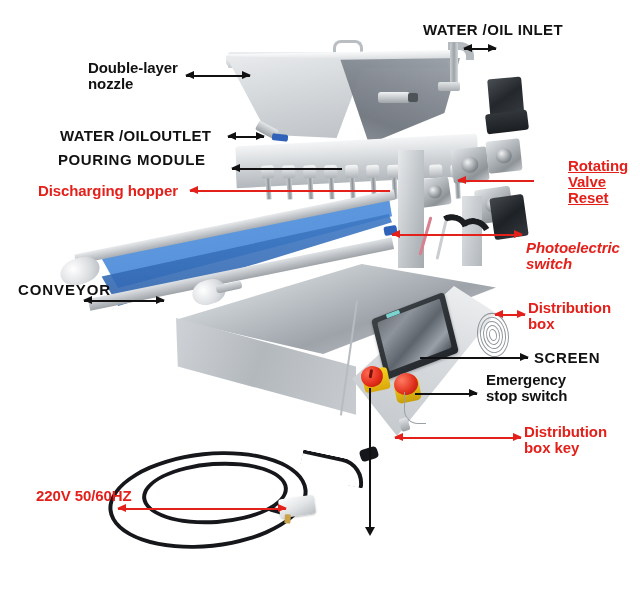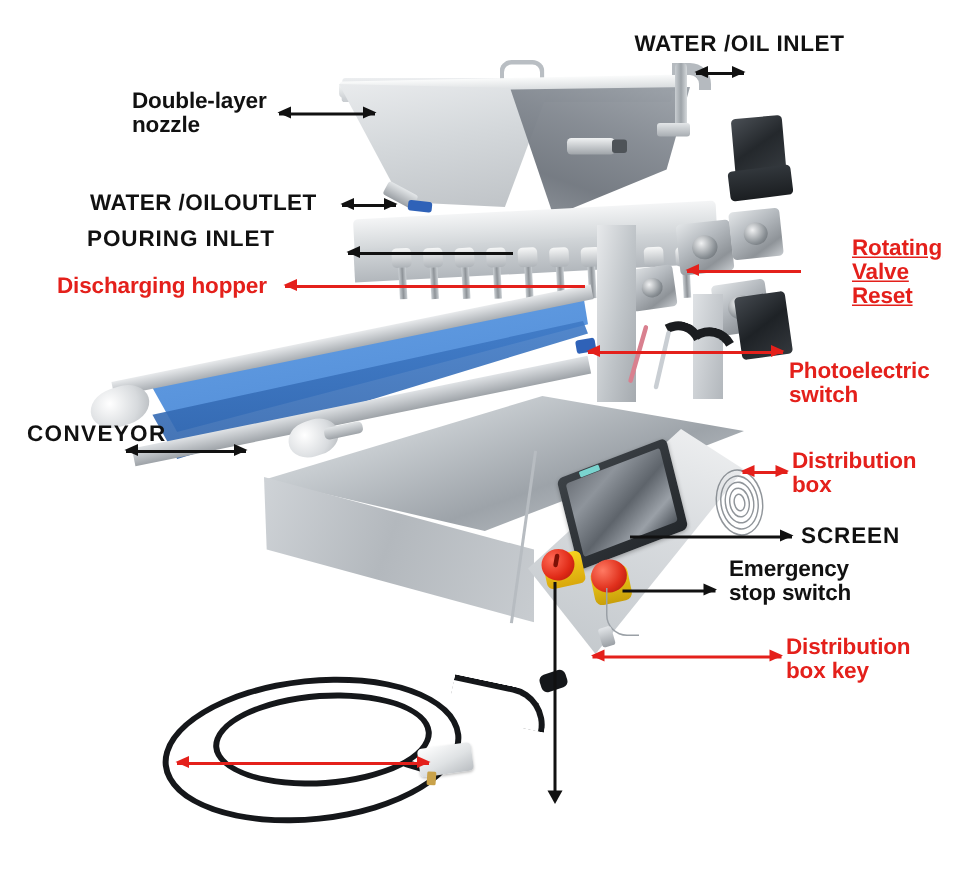--- a/index.html
+++ b/index.html
@@ -533,38 +533,39 @@
     <span class="down"></span>
   </div>
 
   <div class="lbl black" style="left:88px;top:60px;font-size:15px;">Double-layer
 nozzle</div>
 
   <div class="lbl black" style="left:423px;top:22px;font-size:15px;letter-spacing:.4px;text-align:center;">WATER /OIL INLET</div>
 
   <div class="lbl black" style="left:60px;top:128px;font-size:15px;letter-spacing:.3px;">WATER /OILOUTLET</div>
 
-  <div class="lbl black" style="left:58px;top:152px;font-size:15px;letter-spacing:.6px;">POURING INLET</div>
+  <div class="lbl black" style="left:58px;top:152px;font-size:15px;letter-spacing:.6px;">POURING MODULE</div>
 
   <div class="lbl red" style="left:38px;top:183px;font-size:15px;">Discharging hopper</div>
 
   <div class="lbl red" style="left:568px;top:158px;font-size:15px;text-decoration:underline;">Rotating
 Valve Reset</div>
 
-  <div class="lbl red" style="left:526px;top:240px;font-size:15px;">Photoelectric
+  <div class="lbl red" style="left:526px;top:240px;font-size:15px;font-style:italic;">Photoelectric
 switch</div>
 
   <div class="lbl black" style="left:18px;top:282px;font-size:15px;letter-spacing:.9px;">CONVEYOR</div>
 
   <div class="lbl red" style="left:528px;top:300px;font-size:15px;">Distribution
 box</div>
 
   <div class="lbl black" style="left:534px;top:350px;font-size:15px;letter-spacing:.6px;">SCREEN</div>
 
   <div class="lbl black" style="left:486px;top:372px;font-size:15px;">Emergency
 stop switch</div>
 
   <div class="lbl red" style="left:524px;top:424px;font-size:15px;">Distribution
 box key</div>
 
 
+  <div class="lbl red" style="left:36px;top:488px;font-size:15px;">220V 50/60HZ</div>
 
 </div>
 
 </body></html>

